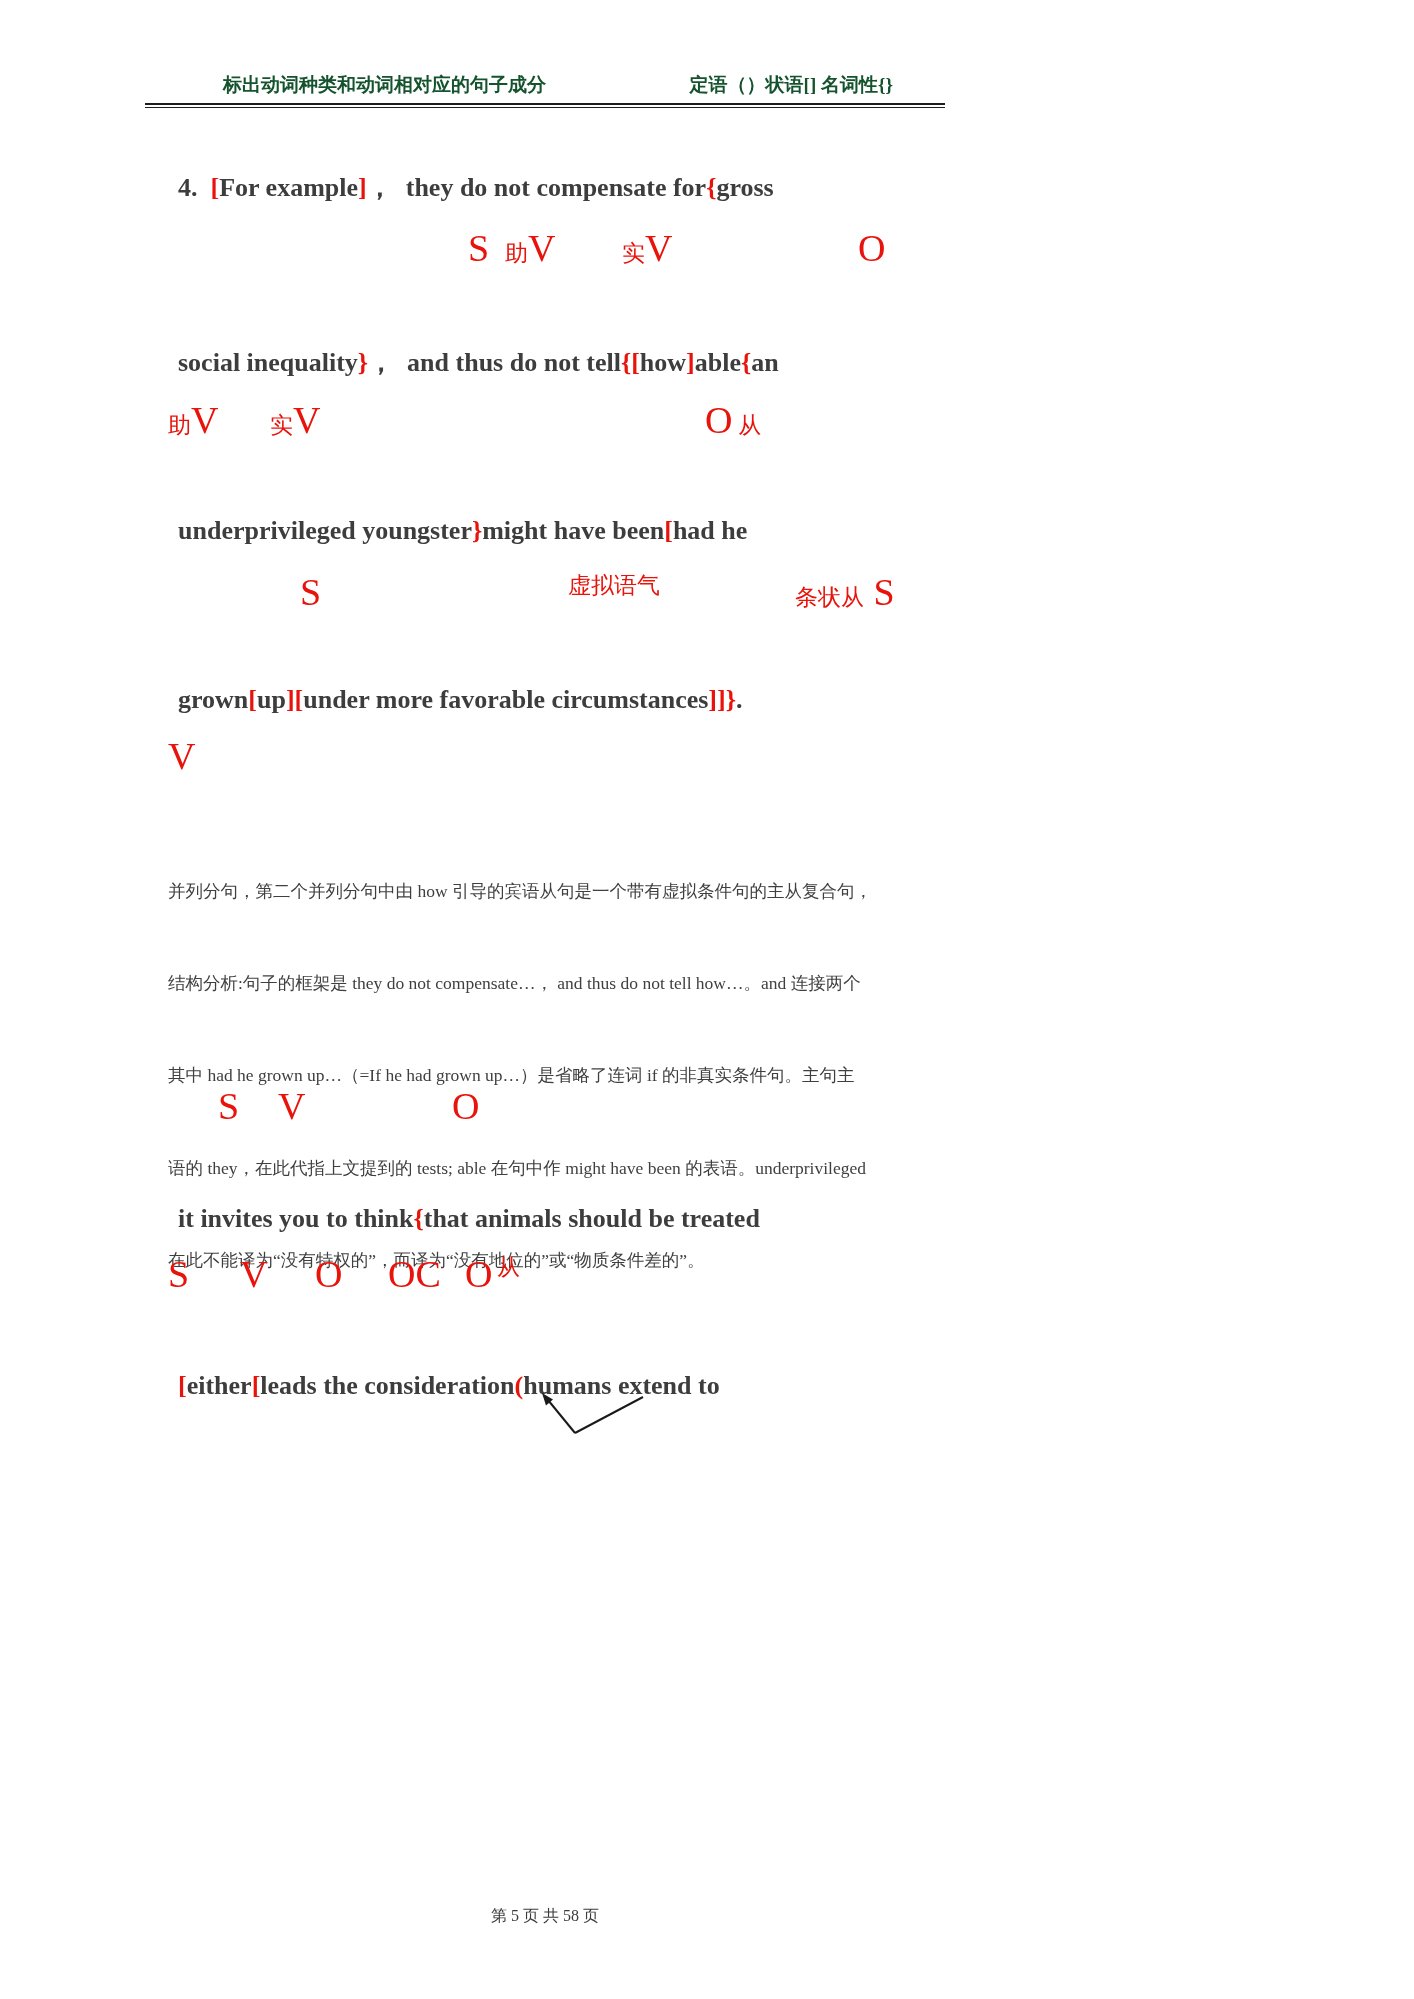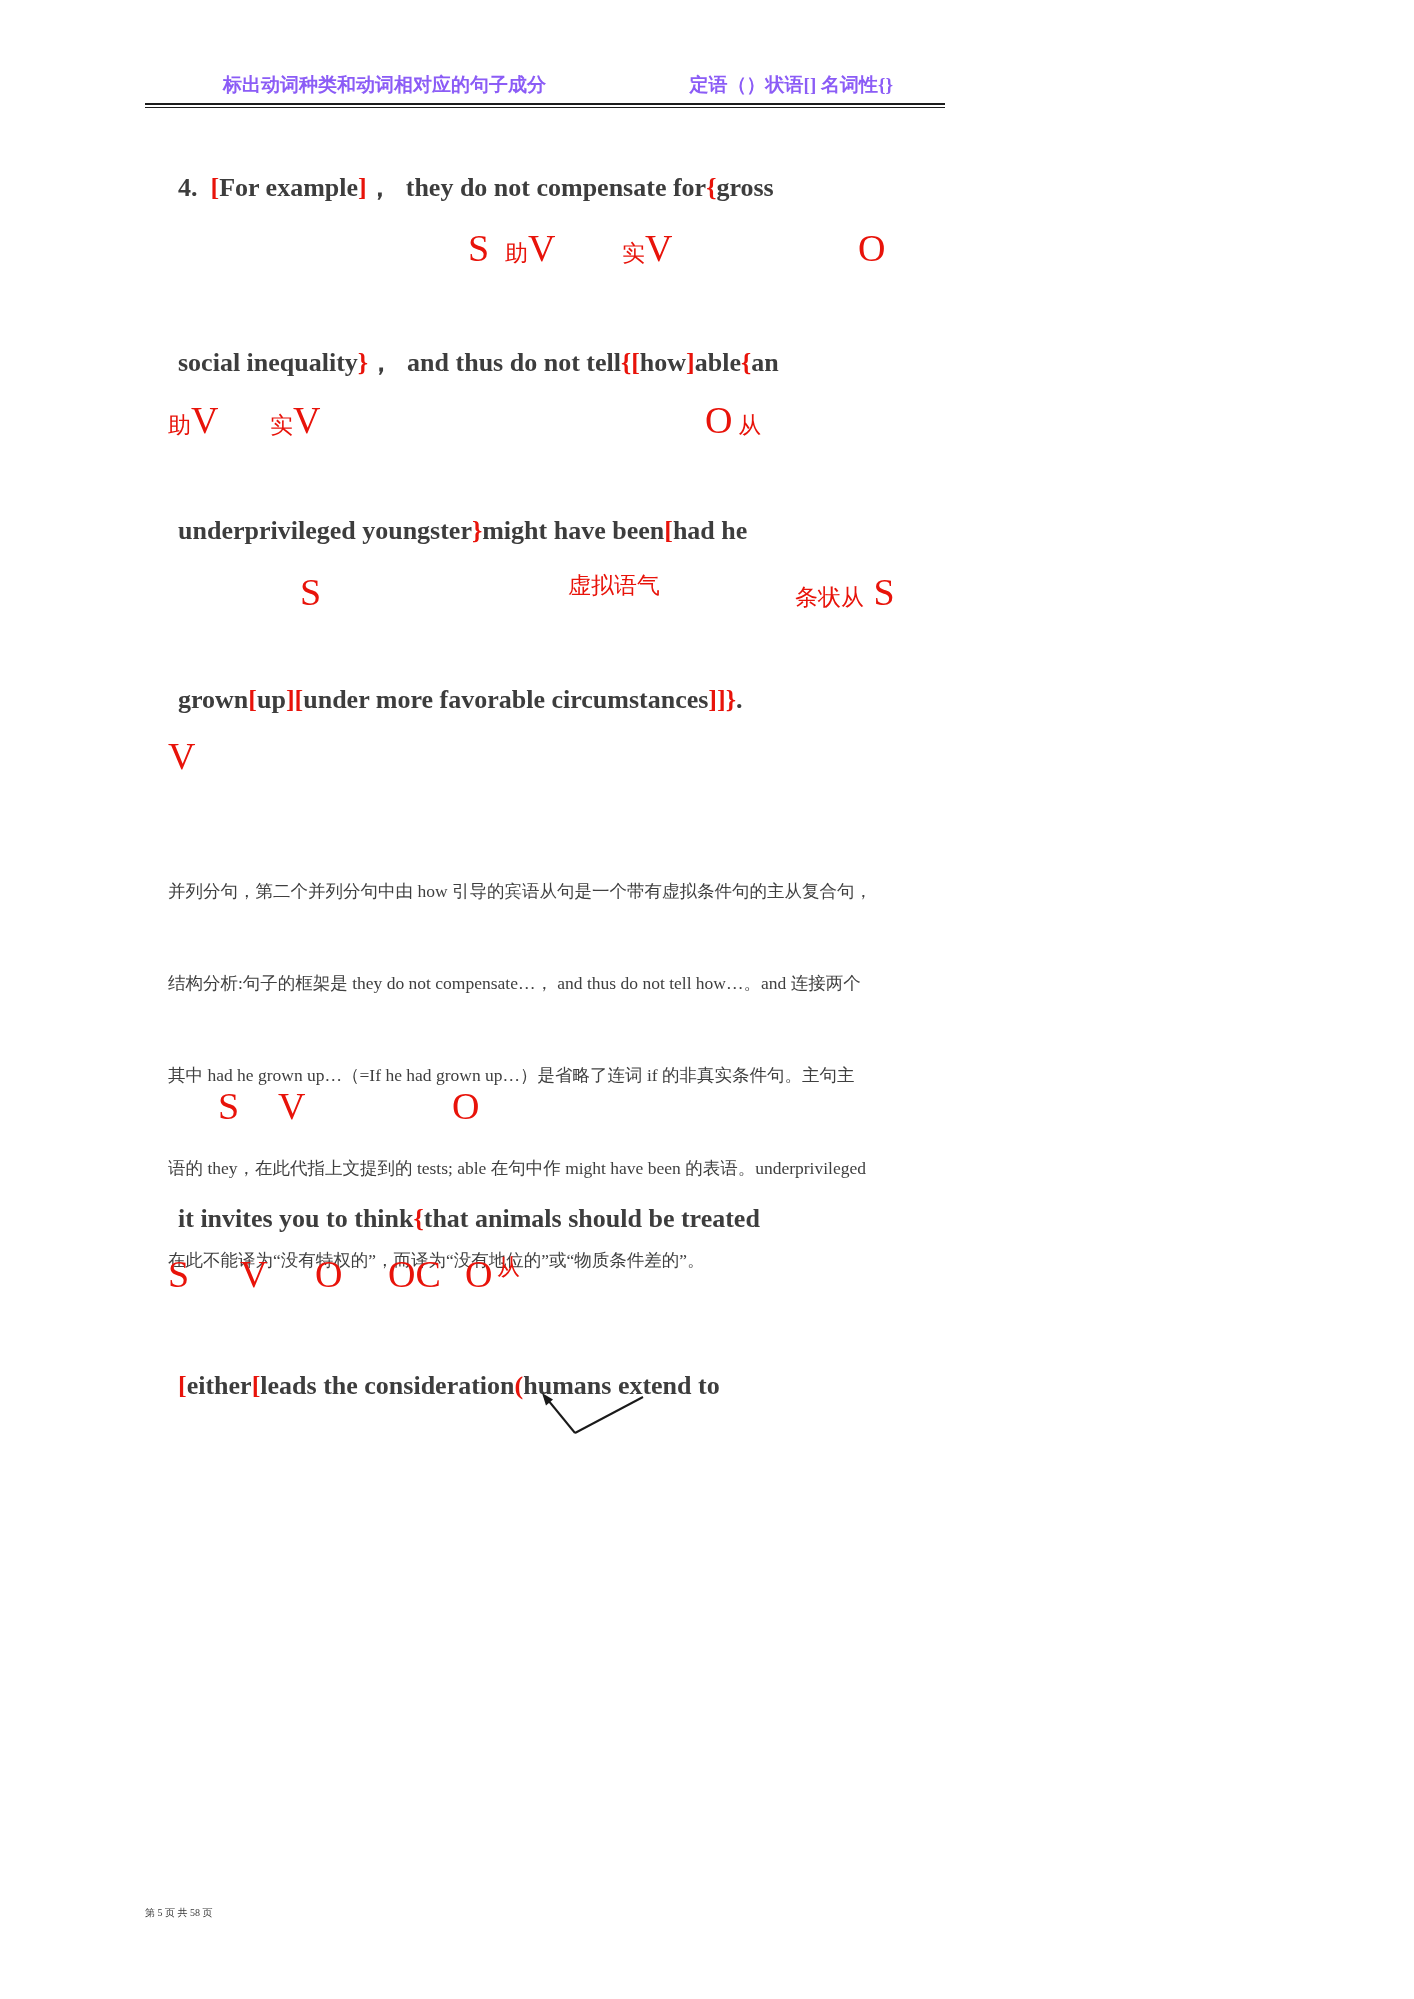--- a/index.html
+++ b/index.html
@@ -3,43 +3,43 @@
 <meta charset="utf-8">
 <style>
   :root { --red:#e8130a; --ink:#3d3d3d; --soft:#3f3f3f; }
   html,body { margin:0; padding:0; background:#ffffff; }
   .page { position:relative; width:1414px; height:1999px; background:#fff; overflow:hidden;
           font-family:"Liberation Serif","DejaVu Serif",serif; }
 
   
   .hdr { position:absolute; left:145px; top:72px; width:800px; }
   .hrow { display:flex; justify-content:space-between; padding:0 52px 0 78px;
-          font-size:19px; font-weight:700; color:#8b5cf6; white-space:pre;text-align:center; }
+          font-size:19px; font-weight:700; color:#14532d; white-space:pre;text-align:center; }
   .rule-thick { margin-top:5px; border-top:2.5px solid #1d1d1d; }
   .rule-thin  { margin-top:2px; border-top:1px solid #1d1d1d; }
 
   
   .tline { position:absolute; left:152px; white-space:pre; font-weight:700;
            font-size:26px; color:var(--ink); }
   .tline .r { color:var(--red); }
   .tline .k { color:var(--ink); }
 
   
   .ann { position:absolute; left:0; top:0; width:100%; height:48px; }
   .tok { position:absolute; white-space:pre; color:var(--red); }
   .en  { font-size:38px; font-weight:400; color:var(--red); }
   .zh  { font-size:23px; font-weight:400; color:var(--red); }
 
   
   .analysis { position:absolute; left:168px; top:814px; width:790px;
               font-size:17.5px; line-height:30.8px; color:var(--soft); white-space:pre; }
 
   
-  .footer { position:absolute; left:145px; top:1906px; width:800px; text-align:left;
-            font-size:10px; color:#3a3a3a; white-space:pre; }
+  .footer { position:absolute; left:145px; top:1906px; width:800px; text-align:center;
+            font-size:16px; color:#3a3a3a; white-space:pre; }
 
   .arrow { position:absolute; left:520px; top:1386px; }
 </style>
 </head>
 <body>
 
 <div class="page">
 
   <div class="hdr">
     <div class="hrow">

